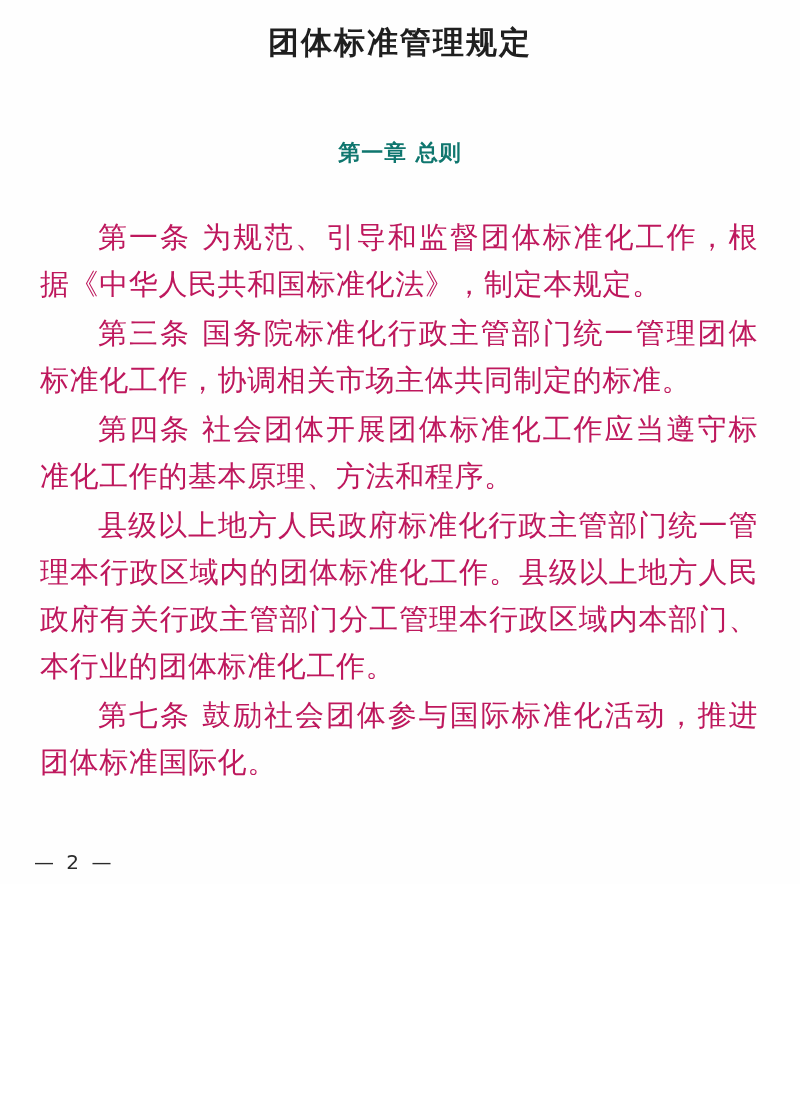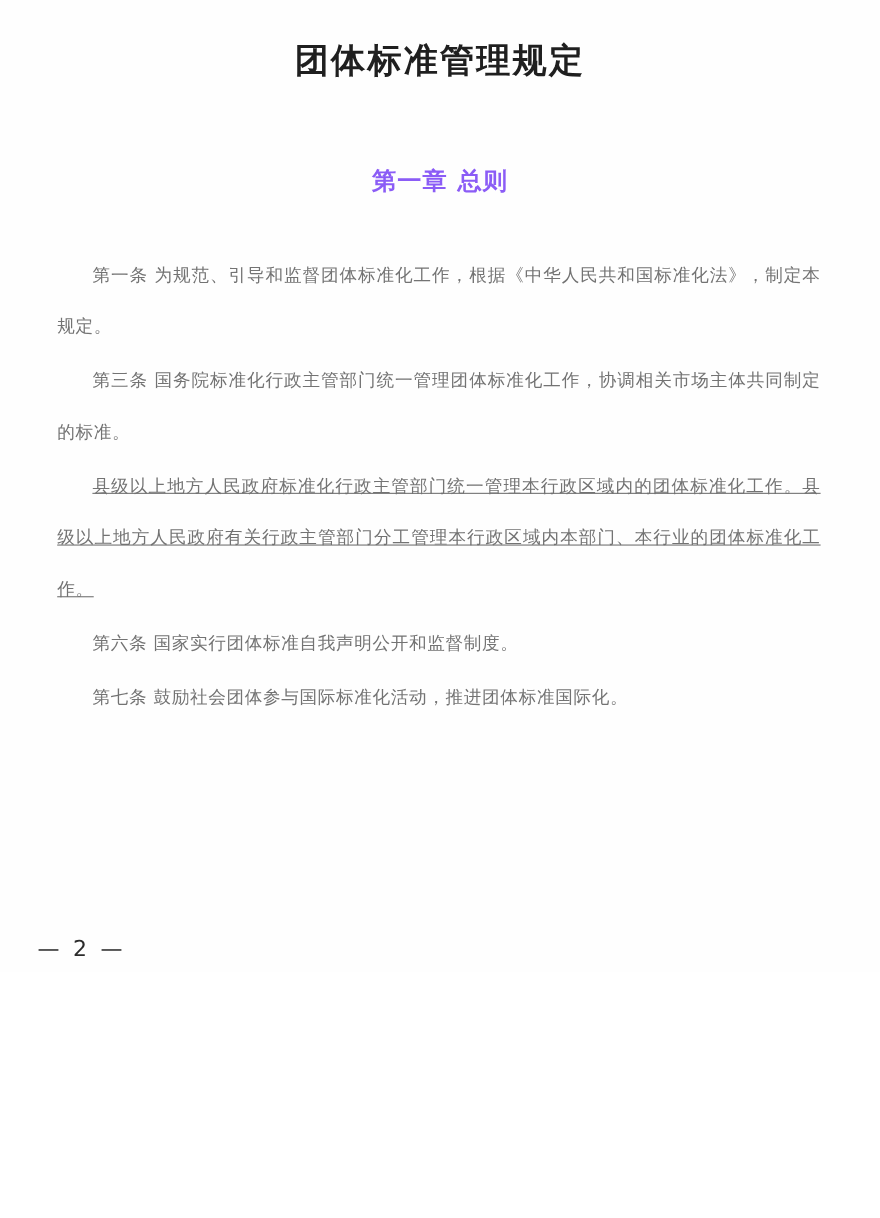--- a/index.html
+++ b/index.html
@@ -13,59 +13,58 @@
     position: relative;
     font-family: "DejaVu Sans", sans-serif;
     color: #2b2b2b;
     overflow: hidden;
   }
   .page {
     position: relative;
     width: 800px;
     height: 884px;
     box-sizing: border-box;
-    padding: 16px;
+    padding: 4px;
     background: #fefefe;
   }
   .doc-title {
     margin: 0;
     padding-top: 18px;
     text-align: center;
     font-size: 31px;
     font-weight: bold;
     letter-spacing: 2px;
     color: #1f1f1f;
     font-family: "DejaVu Sans", sans-serif;
   }
   .chapter-heading {
     margin: 0;
     padding-top: 74px;
     text-align: center;
     font-size: 22px;
     font-weight: bold;
     letter-spacing: 1px;
-    color: #8b5cf6;
+    color: #0f766e;
   }
   .body-block {
     margin-top: 46px;
     padding: 0 38px 0 36px;
   }
   .para {
     margin: 0 0 2px 0;
-    font-size: 16px;
+    font-size: 29px;
     line-height: 47px;
     text-align: justify;
     text-justify: inter-ideograph;
     text-indent: 2em;
-    color: #737373;
+    color: #be185d;
     letter-spacing: 0.6px;
   }
   .para.noindent {
     text-indent: 2em;
-    text-decoration: underline;
   }
   .page-number {
     position: absolute;
     left: 34px;
     bottom: 10px;
     font-size: 20px;
     color: #2b2b2b;
     letter-spacing: 3px;
   }
 </style>
@@ -74,20 +73,20 @@
 
 <div class="page">
 
   <h1 class="doc-title">团体标准管理规定</h1>
 
   <h2 class="chapter-heading">第一章  总则</h2>
 
   <div class="body-block">
     <p class="para">第一条 为规范、引导和监督团体标准化工作，根据《中华人民共和国标准化法》，制定本规定。</p>
     <p class="para">第三条 国务院标准化行政主管部门统一管理团体标准化工作，协调相关市场主体共同制定的标准。</p>
+    <p class="para">第四条 社会团体开展团体标准化工作应当遵守标准化工作的基本原理、方法和程序。</p>
     <p class="para noindent">县级以上地方人民政府标准化行政主管部门统一管理本行政区域内的团体标准化工作。县级以上地方人民政府有关行政主管部门分工管理本行政区域内本部门、本行业的团体标准化工作。</p>
-    <p class="para">第六条 国家实行团体标准自我声明公开和监督制度。</p>
     <p class="para">第七条 鼓励社会团体参与国际标准化活动，推进团体标准国际化。</p>
   </div>
 
   <div class="page-number">— 2 —</div>
 
 </div>
 
 </body></html>

